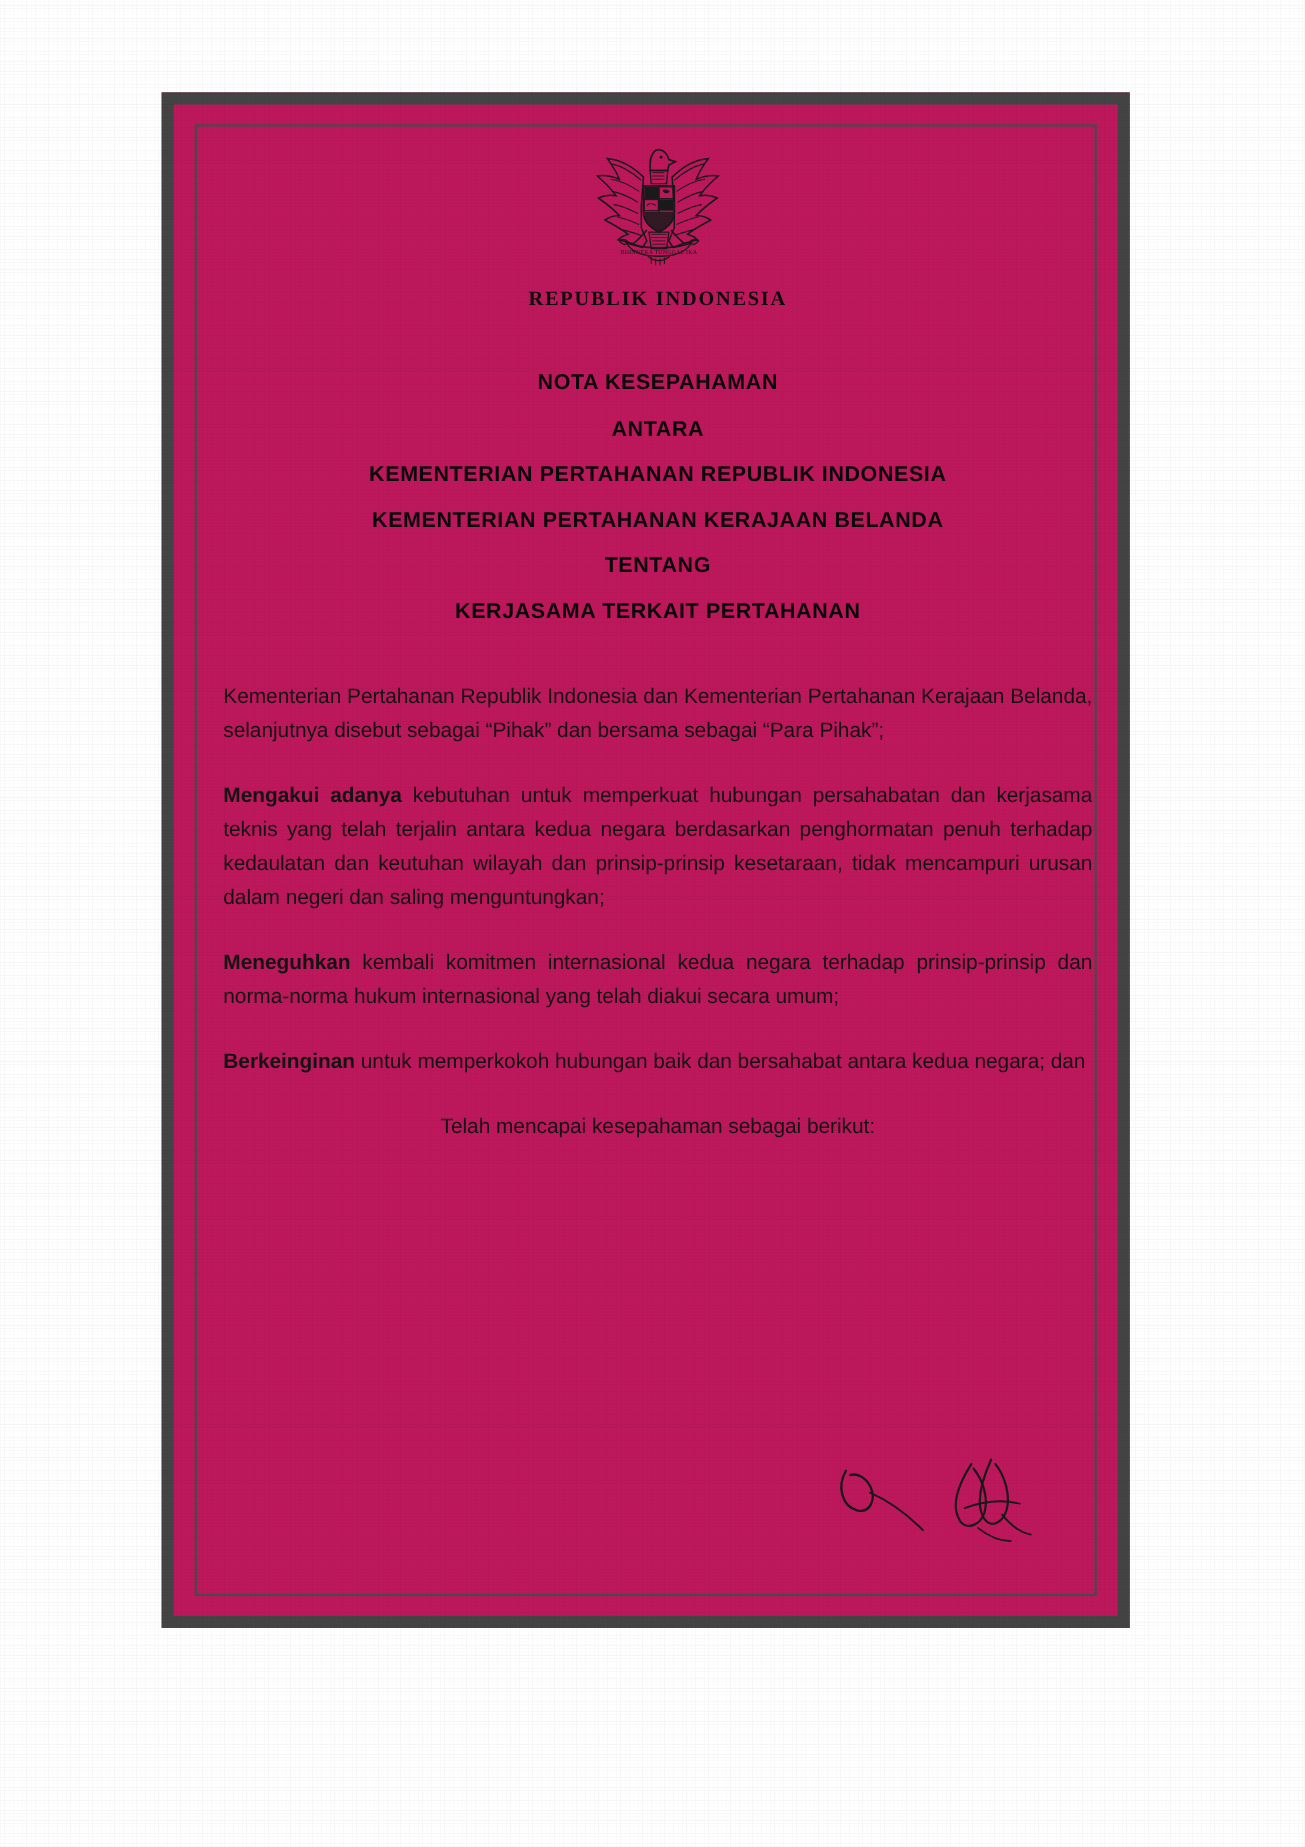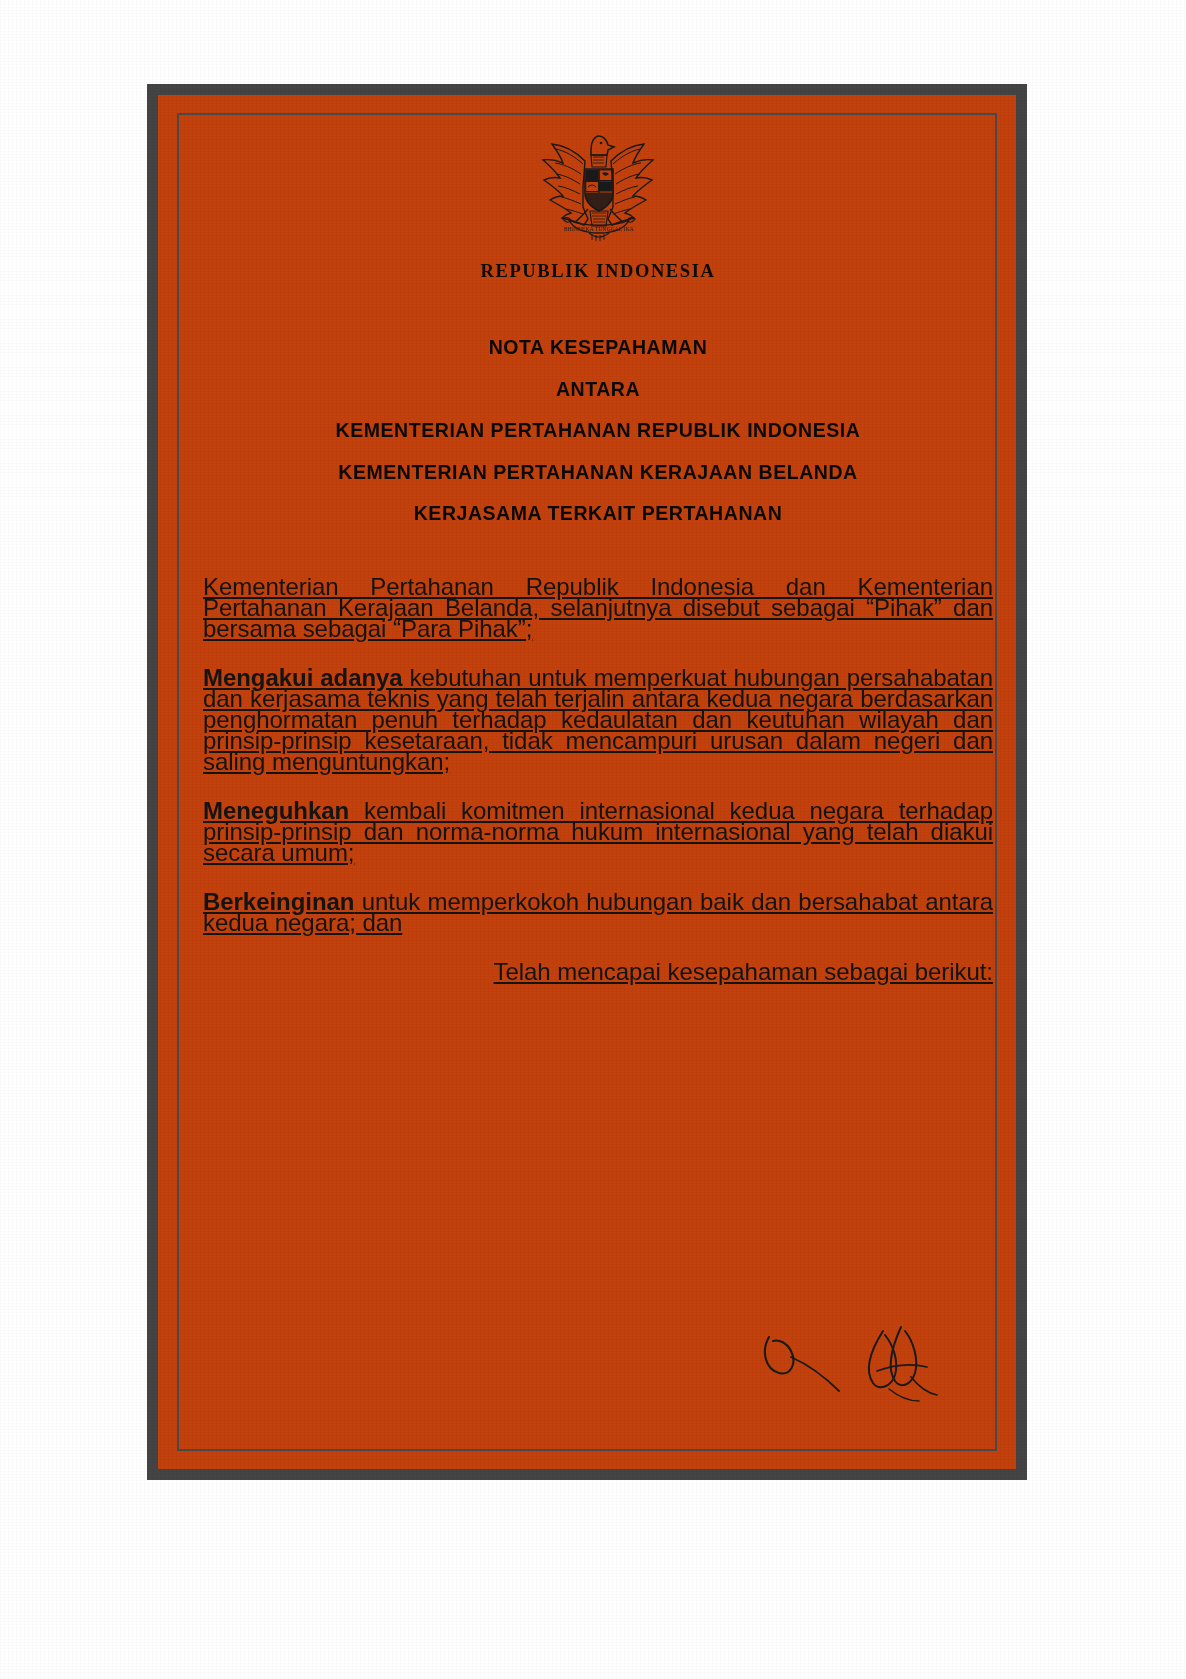--- a/index.html
+++ b/index.html
@@ -25,21 +25,21 @@
   }
 
   .frame-outer {
     position: absolute;
     left: 147px;
     top: 84px;
     width: 880px;
     height: 1396px;
     border: 11px solid #6e6e6e;
     box-sizing: border-box;
-    background: #c2410c;
+    background: #be185d;
   }
   
   .frame-outer::before {
     content: "";
     position: absolute;
     left: -11px; top: -11px; right: -11px; bottom: -11px;
     border: 11px solid rgba(40,40,40,0.45);
     box-sizing: border-box;
     pointer-events: none;
     mix-blend-mode: multiply;
@@ -103,34 +103,33 @@
     margin-top: 20px;
   }
   .title-line:last-child { margin-bottom: 0; }
 
   
   .body-block {
     margin-top: 52px;
   }
   .para {
     font-family: "Liberation Sans", sans-serif;
-    font-size: 24px;
-    line-height: 21px;
+    font-size: 19px;
+    line-height: 31px;
     color: #141414;
     text-align: justify;
     text-justify: inter-word;
     margin: 0 0 28px 0;
     letter-spacing: -0.05px;
-    text-decoration: underline;
   }
   .para:last-child { margin-bottom: 0; }
   .para b {
     font-weight: bold;
   }
-  .para.tight { text-align: right; }
+  .para.tight { text-align: center; }
 
   
   .signature-area {
     position: absolute;
     right: 12px;
     bottom: -8px;
     width: 230px;
     height: 120px;
     pointer-events: none;
   }
@@ -218,20 +217,21 @@
           </svg>
         </span>
         <div class="republic-line">REPUBLIK INDONESIA</div>
       </div>
 
       <div class="title-block">
         <div class="title-line">NOTA KESEPAHAMAN</div>
         <div class="title-line">ANTARA</div>
         <div class="title-line">KEMENTERIAN PERTAHANAN REPUBLIK INDONESIA</div>
         <div class="title-line">KEMENTERIAN PERTAHANAN KERAJAAN BELANDA</div>
+        <div class="title-line">TENTANG</div>
         <div class="title-line">KERJASAMA TERKAIT PERTAHANAN</div>
       </div>
 
       <div class="body-block">
 
         <p class="para">
           <span>Kementerian Pertahanan Republik Indonesia dan Kementerian Pertahanan Kerajaan Belanda, selanjutnya disebut sebagai “Pihak” dan bersama sebagai “Para Pihak”;</span>
         </p>
 
 

